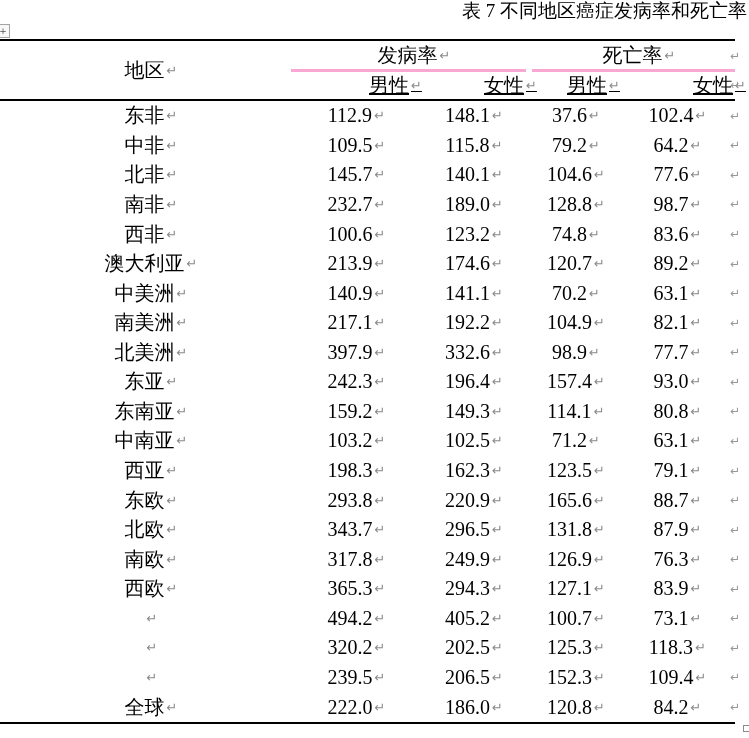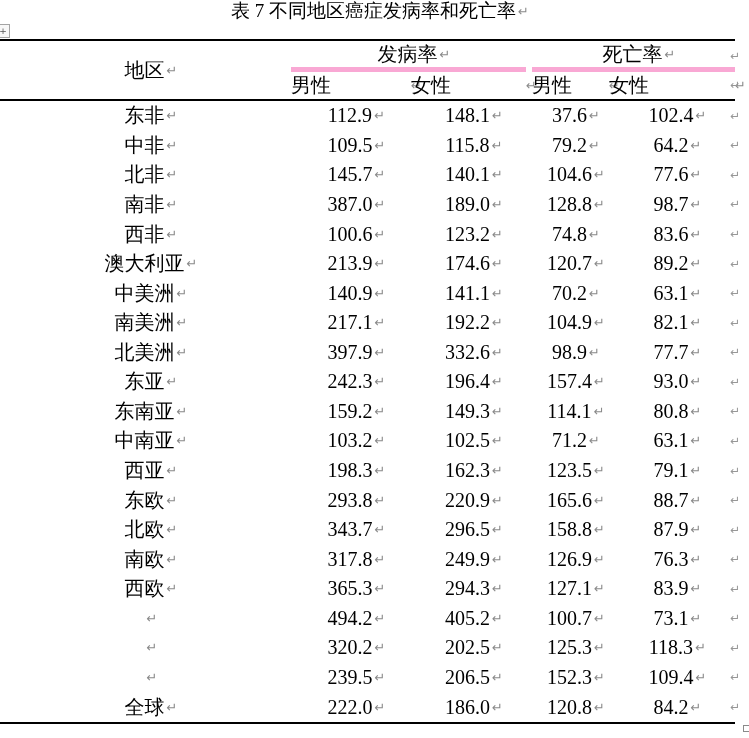--- a/index.html
+++ b/index.html
@@ -5,21 +5,21 @@
   * { margin:0; padding:0; box-sizing:border-box; }
   html,body { background:#ffffff; }
   #page {
     position:relative; width:749px; height:738px; overflow:hidden;
     background:#ffffff; color:#000;
     font-family:"Liberation Serif","DejaVu Serif",serif;
   }
   
   #title-line {
     position:absolute; left:0; top:0; width:749px; height:26px;
-    display:flex; justify-content:center; align-items:center;
+    display:flex; justify-content:flex-end; align-items:center;
     padding-bottom:4px; font-size:19px; white-space:nowrap;
   }
   
   #move-handle {
     position:absolute; left:-4px; top:24px; width:14px; height:14px;
     border:1px solid #a3a3a3; background:#f7f7f7;
     display:flex; align-items:center; justify-content:center;
     font-family:"DejaVu Sans",sans-serif; font-size:9px; color:#555; z-index:3;
   }
   
@@ -36,27 +36,27 @@
   .hdr { border-bottom:2px solid #000; position:relative; }
   .hdr-flex { display:flex; }
   .cell-region-hdr {
     width:291px; height:58px;
     display:flex; align-items:center; justify-content:center;
   }
   .hdr-right { width:444px; }
   .hdr-row1 { display:flex; height:31px; }
   .grp {
     display:flex; align-items:center; justify-content:center;
-    border-bottom:5px solid #f9a8d4; height:31px;
+    border-bottom:3px solid #f9a8d4; height:31px;
   }
   .grp-inc { width:235px; }
   .grp-gap { width:6px; height:31px; }
   .grp-mort { width:203px; }
   .hdr-row2 { display:flex; height:27px; }
-  .sub { display:flex; align-items:center; justify-content:space-between; height:27px; }
+  .sub { display:flex; align-items:center; justify-content:flex-end; height:27px;text-decoration:underline; }
   .w-m1 { width:120px; } .w-f1 { width:115px; }
   .w-gap { width:6px; }
   .w-m2 { width:77px; }  .w-f2 { width:126px; }
   
   .row { display:flex; height:29.571px; position:relative; }
   .cell {
     display:flex; align-items:center; justify-content:center;
     height:100%; white-space:nowrap;
   }
   .cell-region { width:291px; }
@@ -207,21 +207,21 @@
     </div>
     <span class="rowend">↵</span>
   </div>
 
   <div class="row">
     <div class="cell cell-region">
       <span class="txt">南非</span>
             <span class="pm">↵</span>
     </div>
     <div class="cell w-m1">
-      <span class="txt">387.0</span>
+      <span class="txt">232.7</span>
             <span class="pm">↵</span>
     </div>
     <div class="cell w-f1">
       <span class="txt">189.0</span>
             <span class="pm">↵</span>
     </div>
     <div class="w-gap"></div>
     <div class="cell w-m2">
       <span class="txt">128.8</span>
             <span class="pm">↵</span>
@@ -491,21 +491,21 @@
     <div class="cell w-m1">
       <span class="txt">343.7</span>
             <span class="pm">↵</span>
     </div>
     <div class="cell w-f1">
       <span class="txt">296.5</span>
             <span class="pm">↵</span>
     </div>
     <div class="w-gap"></div>
     <div class="cell w-m2">
-      <span class="txt">158.8</span>
+      <span class="txt">131.8</span>
             <span class="pm">↵</span>
     </div>
     <div class="cell w-f2">
       <span class="txt">87.9</span>
             <span class="pm">↵</span>
     </div>
     <span class="rowend">↵</span>
   </div>
 
   <div class="row">

